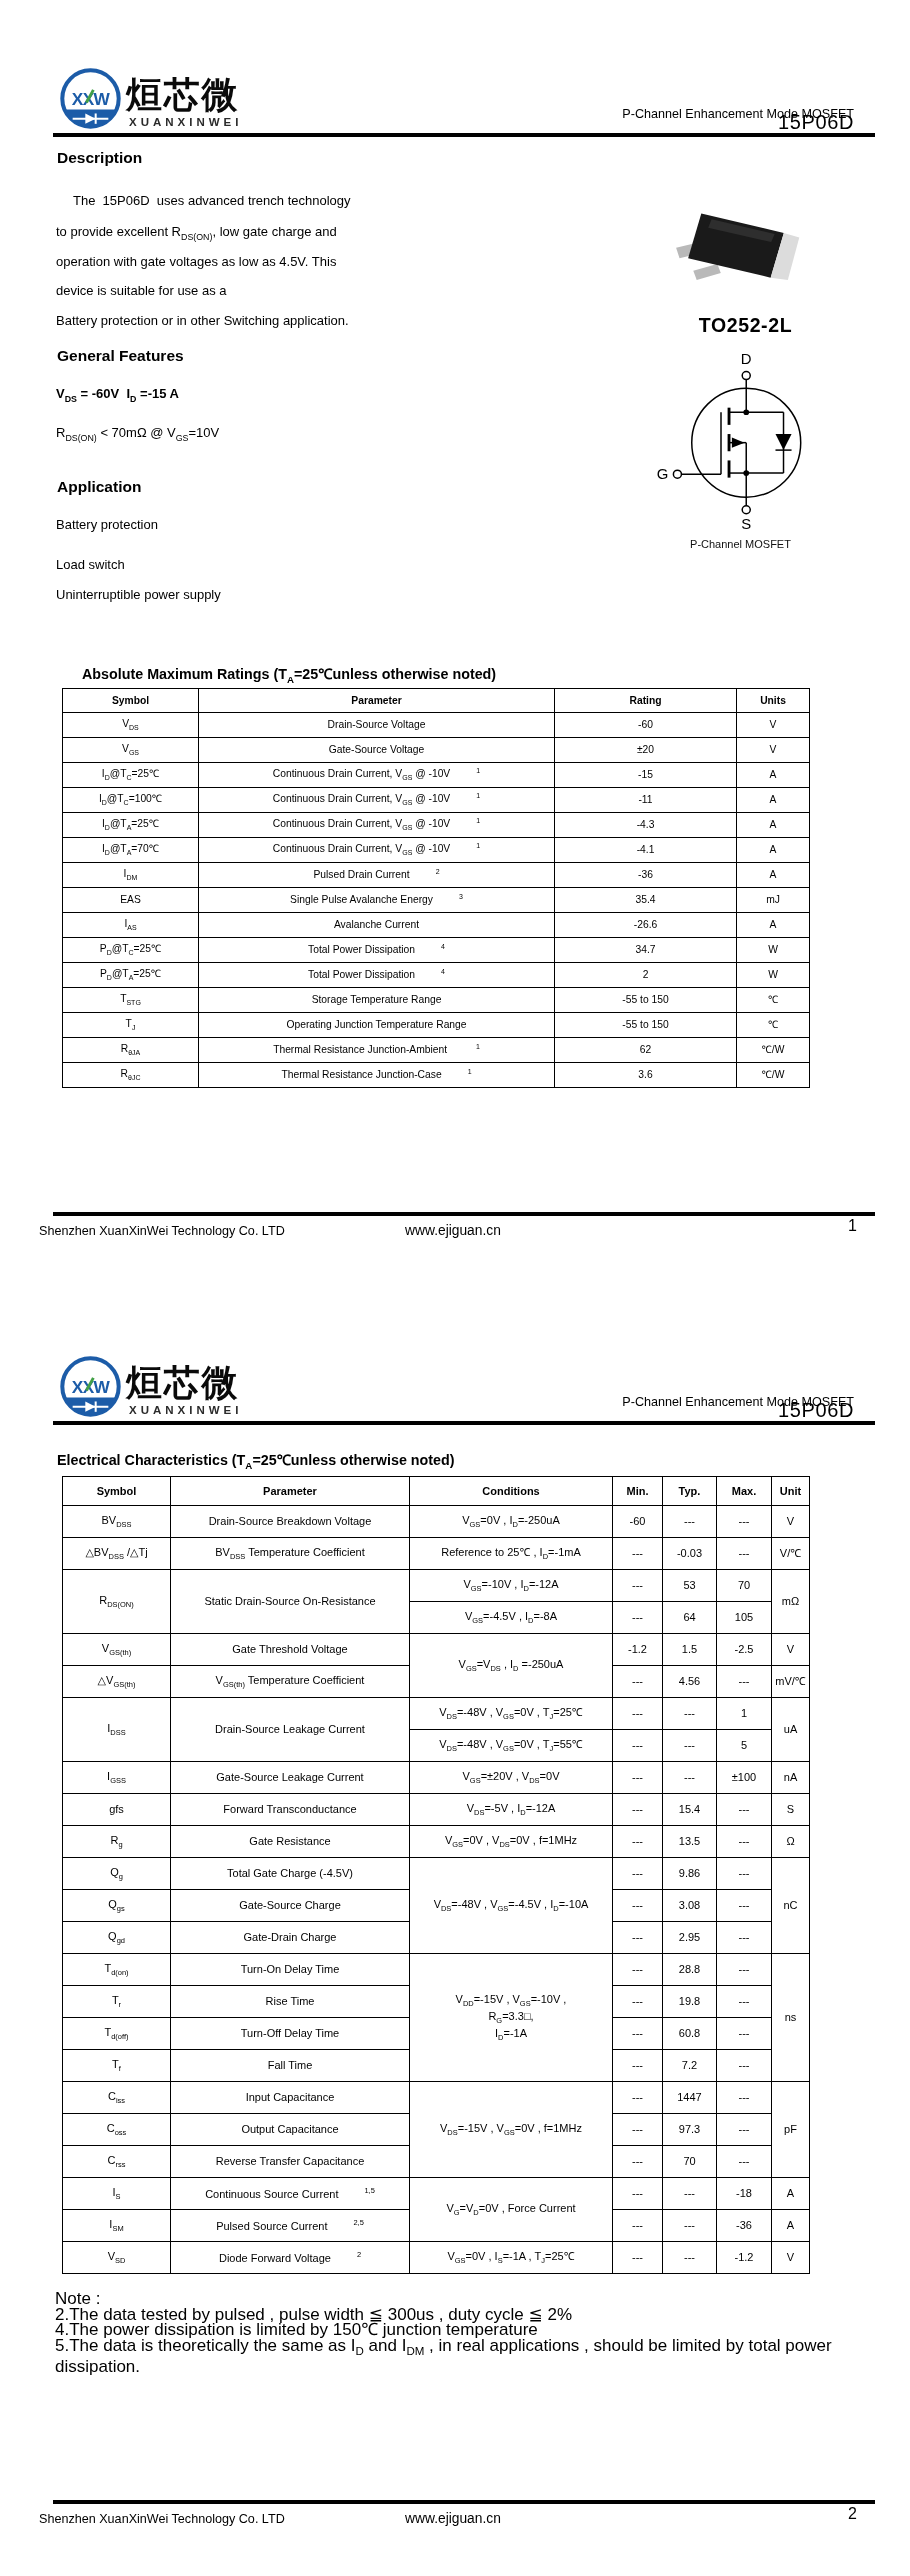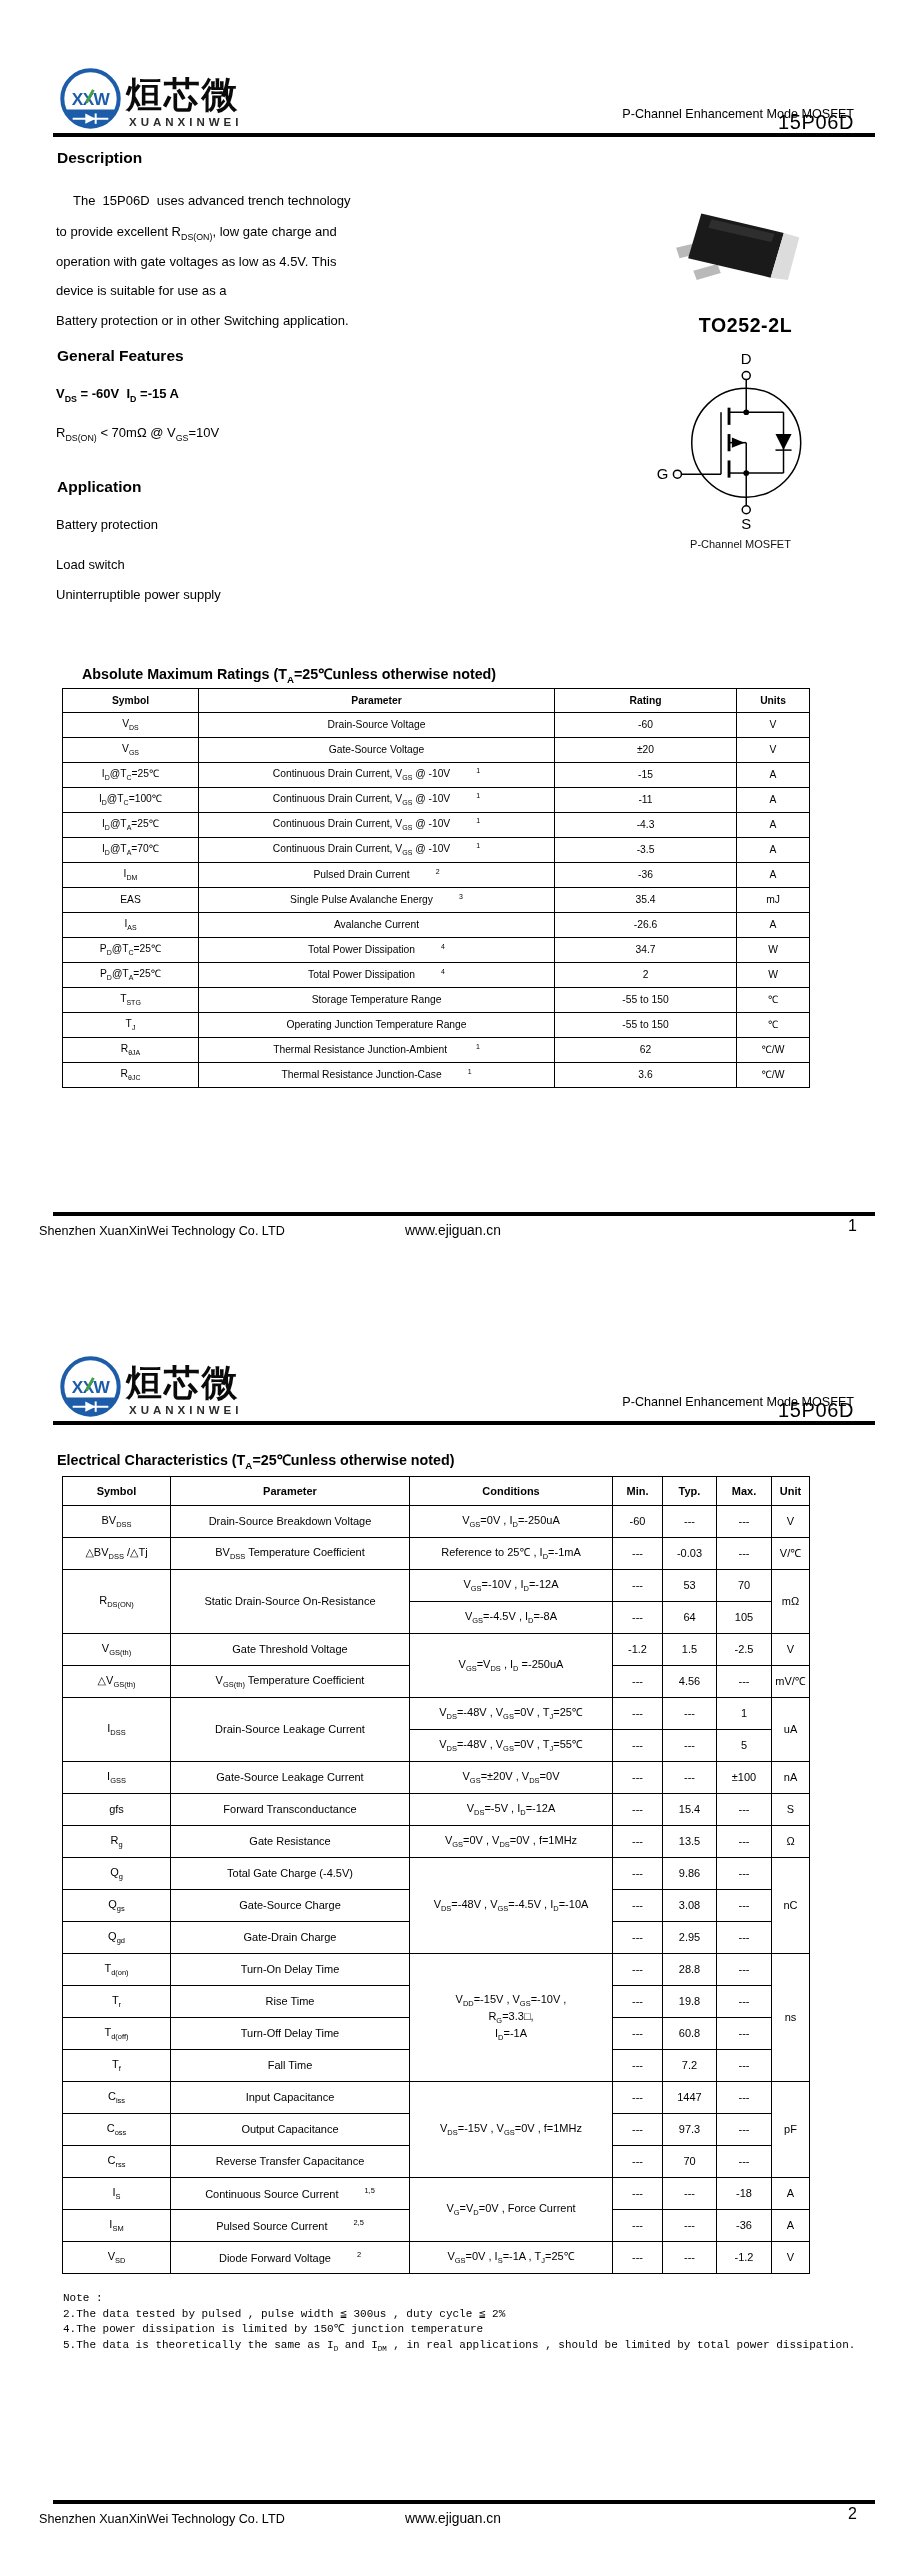--- a/index.html
+++ b/index.html
@@ -35,21 +35,21 @@
   .pkg-photo{left:660px;top:202px;width:172px;height:102px;}
   .pkg-name{left:648px;top:314px;width:195px;text-align:center;font-size:19.5px;font-weight:800;letter-spacing:0.6px;}
   .mosfet{left:643px;top:348px;width:195px;height:187px;}
   .pkg-cap{left:643px;top:538px;width:195px;text-align:center;font-size:11px;color:#111;}
   .amr-h{left:57px;top:664px;font-size:14.3px;font-weight:bold;margin-left:25px;}
   .amr-table{left:62px;top:688px;width:748px;}
 
   
   .ec-h{left:57px;top:162px;font-size:14.3px;font-weight:bold;}
   .ec-table{left:62px;top:188px;width:748px;}
-  .notes{left:63px;top:1003px;font-size:11px;line-height:15.5px;font-family:Liberation Mono, monospace;}
+  .notes{left:55px;top:1003px;font-size:17px;line-height:15.5px;}
 
   
   .dtable{border-collapse:collapse;table-layout:fixed;width:100%;border:1.7px solid #000;background:#fff;}
   .dtable th,.dtable td{border:solid #000;border-width:1.7px 1.1px;text-align:center;vertical-align:middle;
                         padding:0.6px 2.3px;line-height:1.3;overflow:hidden;}
   .dtable th{font-weight:bold;}
   .t1 .dtable th,.t1 .dtable td{font-size:10.3px;}
   .t2 .dtable th,.t2 .dtable td{font-size:11px;}
   .t1 .dtable thead tr{height:23.5px;} .t1 .dtable tbody tr{height:25px;}
   .t2 .dtable thead tr{height:29px;} .t2 .dtable tbody tr{height:32px;}
@@ -178,21 +178,21 @@
             </tr>
             <tr>
               <td>I<sub>D</sub>@T<sub>A</sub>=25℃</td>
               <td>Continuous Drain Current, V<sub>GS</sub> @ -10V<sup>1</sup></td>
               <td>-4.3</td>
               <td>A</td>
             </tr>
             <tr>
               <td>I<sub>D</sub>@T<sub>A</sub>=70℃</td>
               <td>Continuous Drain Current, V<sub>GS</sub> @ -10V<sup>1</sup></td>
-              <td>-3.5</td>
+              <td>-4.1</td>
               <td>A</td>
             </tr>
             <tr>
               <td>I<sub>DM</sub></td>
               <td>Pulsed Drain Current<sup>2</sup></td>
               <td>-36</td>
               <td>A</td>
             </tr>
             <tr>
               <td>EAS</td>

